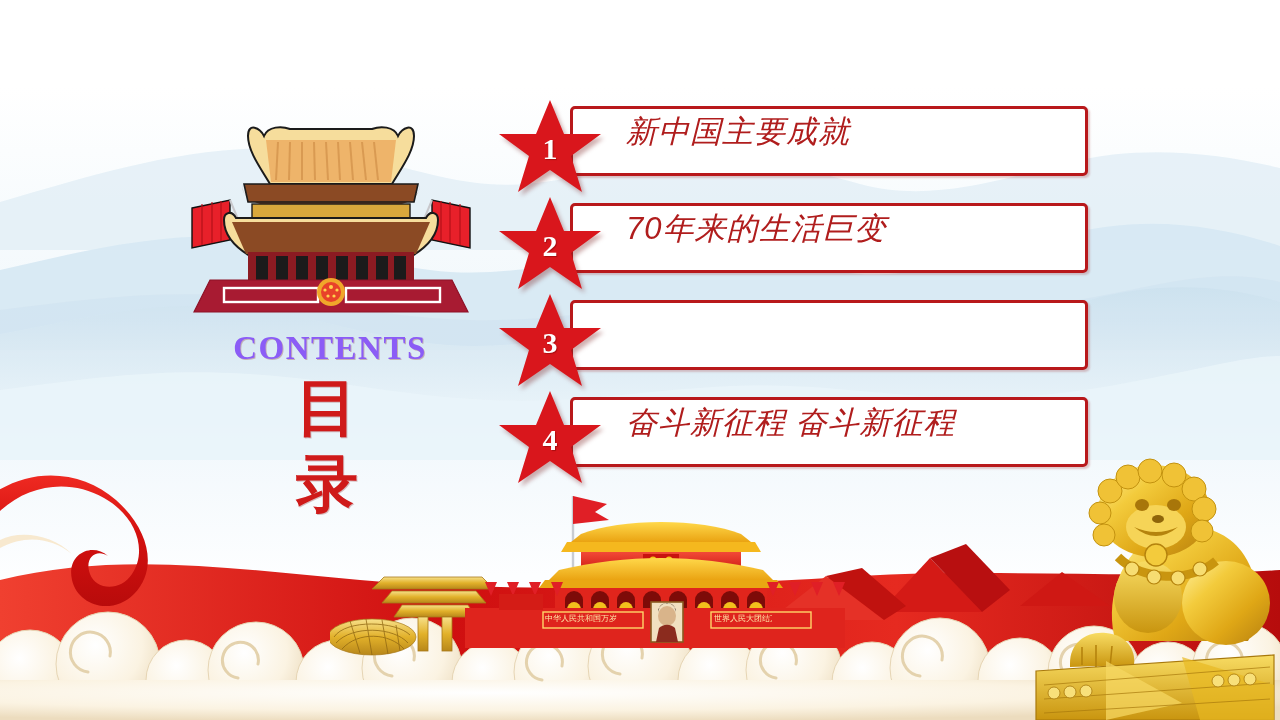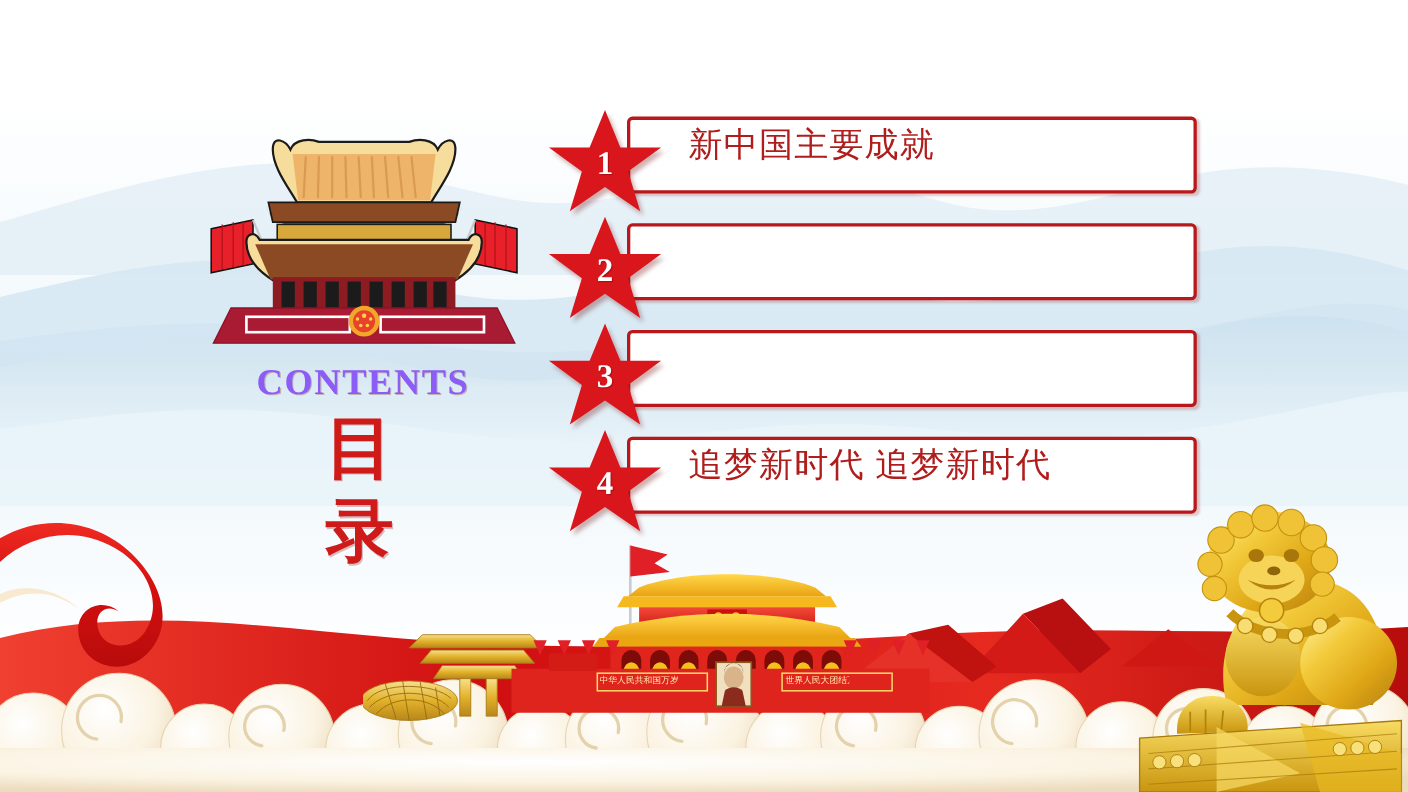--- a/index.html
+++ b/index.html
@@ -27,21 +27,21 @@
   #contents-cn span{display:block;}
 
   
   #menu{position:absolute;left:498px;top:96px;width:600px;height:400px;}
   .row{position:absolute;left:0;width:590px;height:84px;}
   .box{position:absolute;left:72px;top:10px;width:512px;height:64px;
        border:3px solid #b8181b;border-radius:5px;background:#ffffff;
        box-shadow:2px 2px 2px rgba(150,20,20,.22);}
   .row-label{position:absolute;left:128px;top:16px;width:460px;
        font-size:31px;color:#b01d1d;line-height:1.32;letter-spacing:1px;
-       white-space:normal;}
+       white-space:normal;font-style:italic;}
   .star{position:absolute;left:0;top:0;width:104px;height:100px;
        filter:drop-shadow(3px 4px 2px rgba(120,30,30,.35));}
   .star svg{display:block;width:100%;height:100%;}
   .star-num{position:absolute;left:0;top:0;width:104px;height:100px;
        display:flex;align-items:center;justify-content:center;
        color:#ffffff;font-size:30px;font-weight:bold;
        font-family:"Liberation Serif","DejaVu Serif",serif;
        padding-top:6px;box-sizing:border-box;
        text-shadow:1px 1px 1px rgba(110,0,0,.45);}
 
@@ -186,41 +186,42 @@
       <div class="star">
         <svg viewBox="0 0 104 100">
             <polygon points="52,4 66,38 103,38 73,60 84,96 52,74 20,96 31,60 1,38 38,38" fill="#d9161c"></polygon>
           </svg>
       </div>
       <div class="star-num">1</div>
     </div>
 
     <div class="row" style="top:97px">
       <div class="box"></div>
+      <div class="row-label">70年来的生活巨变</div>
       <div class="star">
         <svg viewBox="0 0 104 100">
             <polygon points="52,4 66,38 103,38 73,60 84,96 52,74 20,96 31,60 1,38 38,38" fill="#d9161c"></polygon>
           </svg>
       </div>
       <div class="star-num">2</div>
     </div>
 
     <div class="row" style="top:194px">
       <div class="box"></div>
       <div class="star">
         <svg viewBox="0 0 104 100">
             <polygon points="52,4 66,38 103,38 73,60 84,96 52,74 20,96 31,60 1,38 38,38" fill="#d9161c"></polygon>
           </svg>
       </div>
       <div class="star-num">3</div>
     </div>
 
     <div class="row" style="top:291px">
       <div class="box"></div>
-      <div class="row-label" style="width:400px">追梦新时代  追梦新时代</div>
+      <div class="row-label" style="width:400px">奋斗新征程  奋斗新征程</div>
       <div class="star">
         <svg viewBox="0 0 104 100">
             <polygon points="52,4 66,38 103,38 73,60 84,96 52,74 20,96 31,60 1,38 38,38" fill="#d9161c"></polygon>
           </svg>
       </div>
       <div class="star-num">4</div>
     </div>
   </div>
 
   <div id="bottom">

